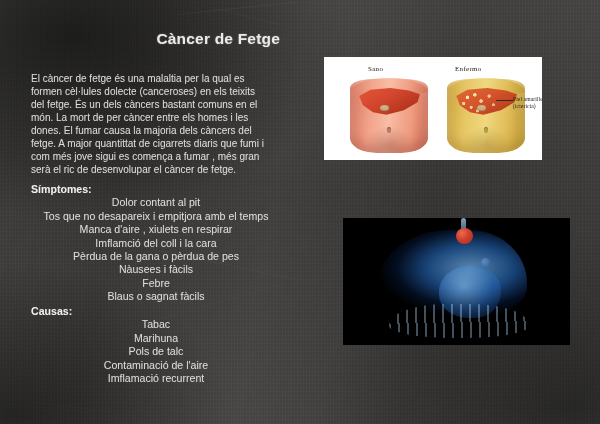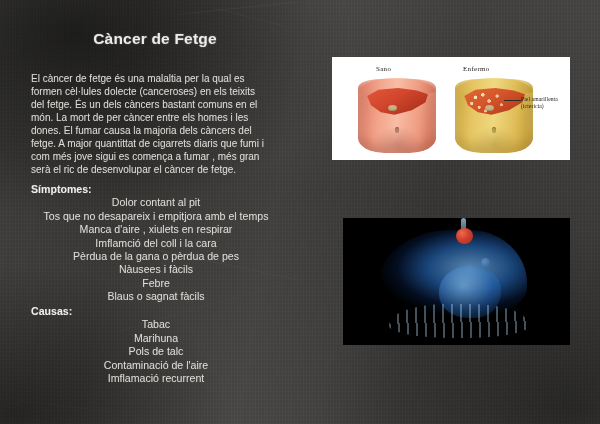--- a/index.html
+++ b/index.html
@@ -35,21 +35,21 @@
     transform-origin: left center;
     pointer-events: none;
   }
 
   
   #title {
     position: absolute;
     left: 30px;
     top: 30px;
     width: 250px;
-    text-align: center;
+    text-align: right;
     color: #ecebe8;
     font-size: 15.5px;
     font-weight: bold;
     letter-spacing: 0.2px;
     text-shadow: 0 0 2px rgba(255,255,255,0.28);
   }
   #intro {
     position: absolute;
     left: 31px;
     top: 62px;
@@ -78,23 +78,23 @@
     list-style: none;
     margin: 0;
     padding: 0;
     text-align: center;
   }
   .section-list li { white-space: nowrap; }
 
   
   #anatomy-figure {
     position: absolute;
-    left: 332px;
+    left: 324px;
     top: 57px;
-    width: 238px;
+    width: 218px;
     height: 103px;
     background: #ffffff;
     overflow: hidden;
   }
   .torso-label {
     position: absolute;
     font-family: "Liberation Serif", serif;
     font-size: 7px;
     color: #231f1c;
     letter-spacing: 0.3px;

